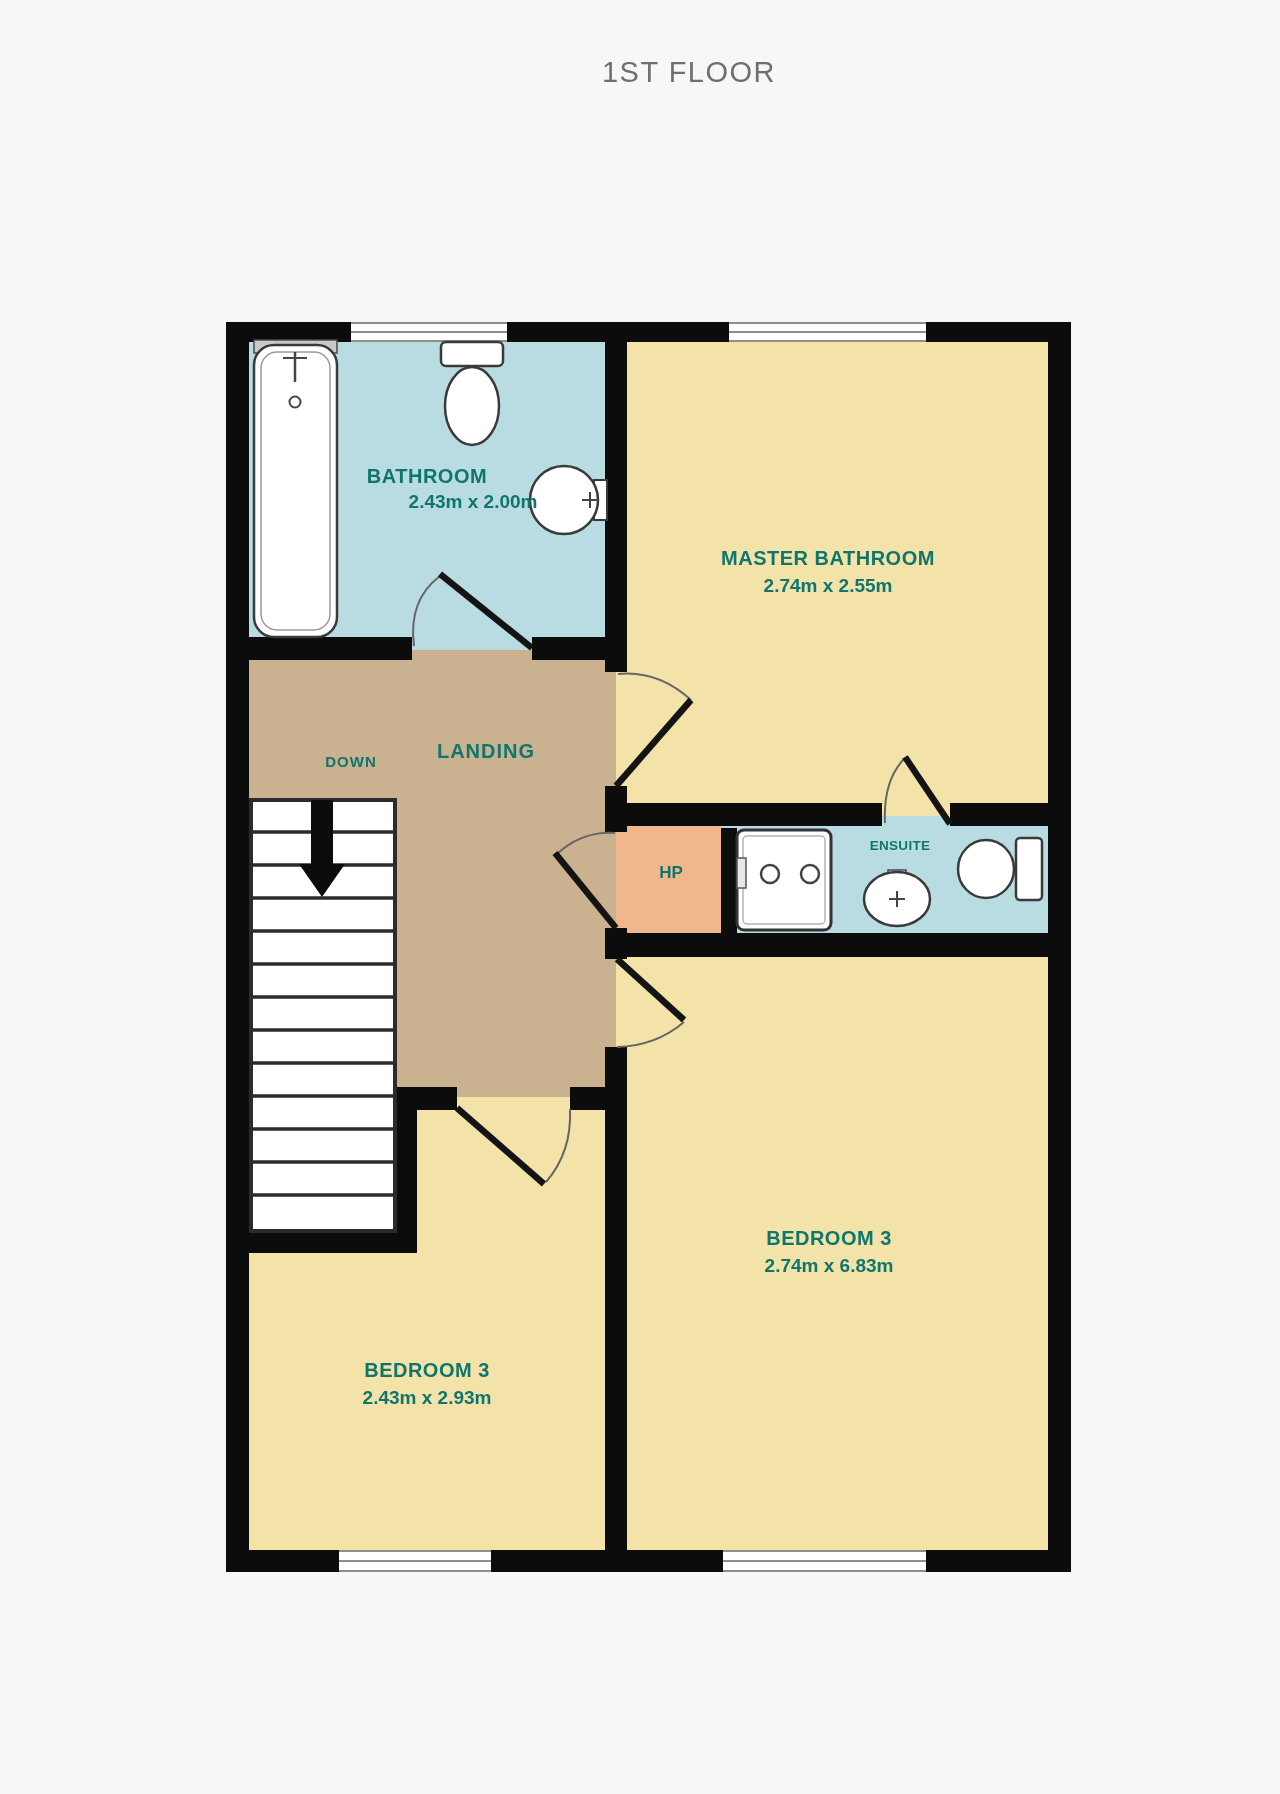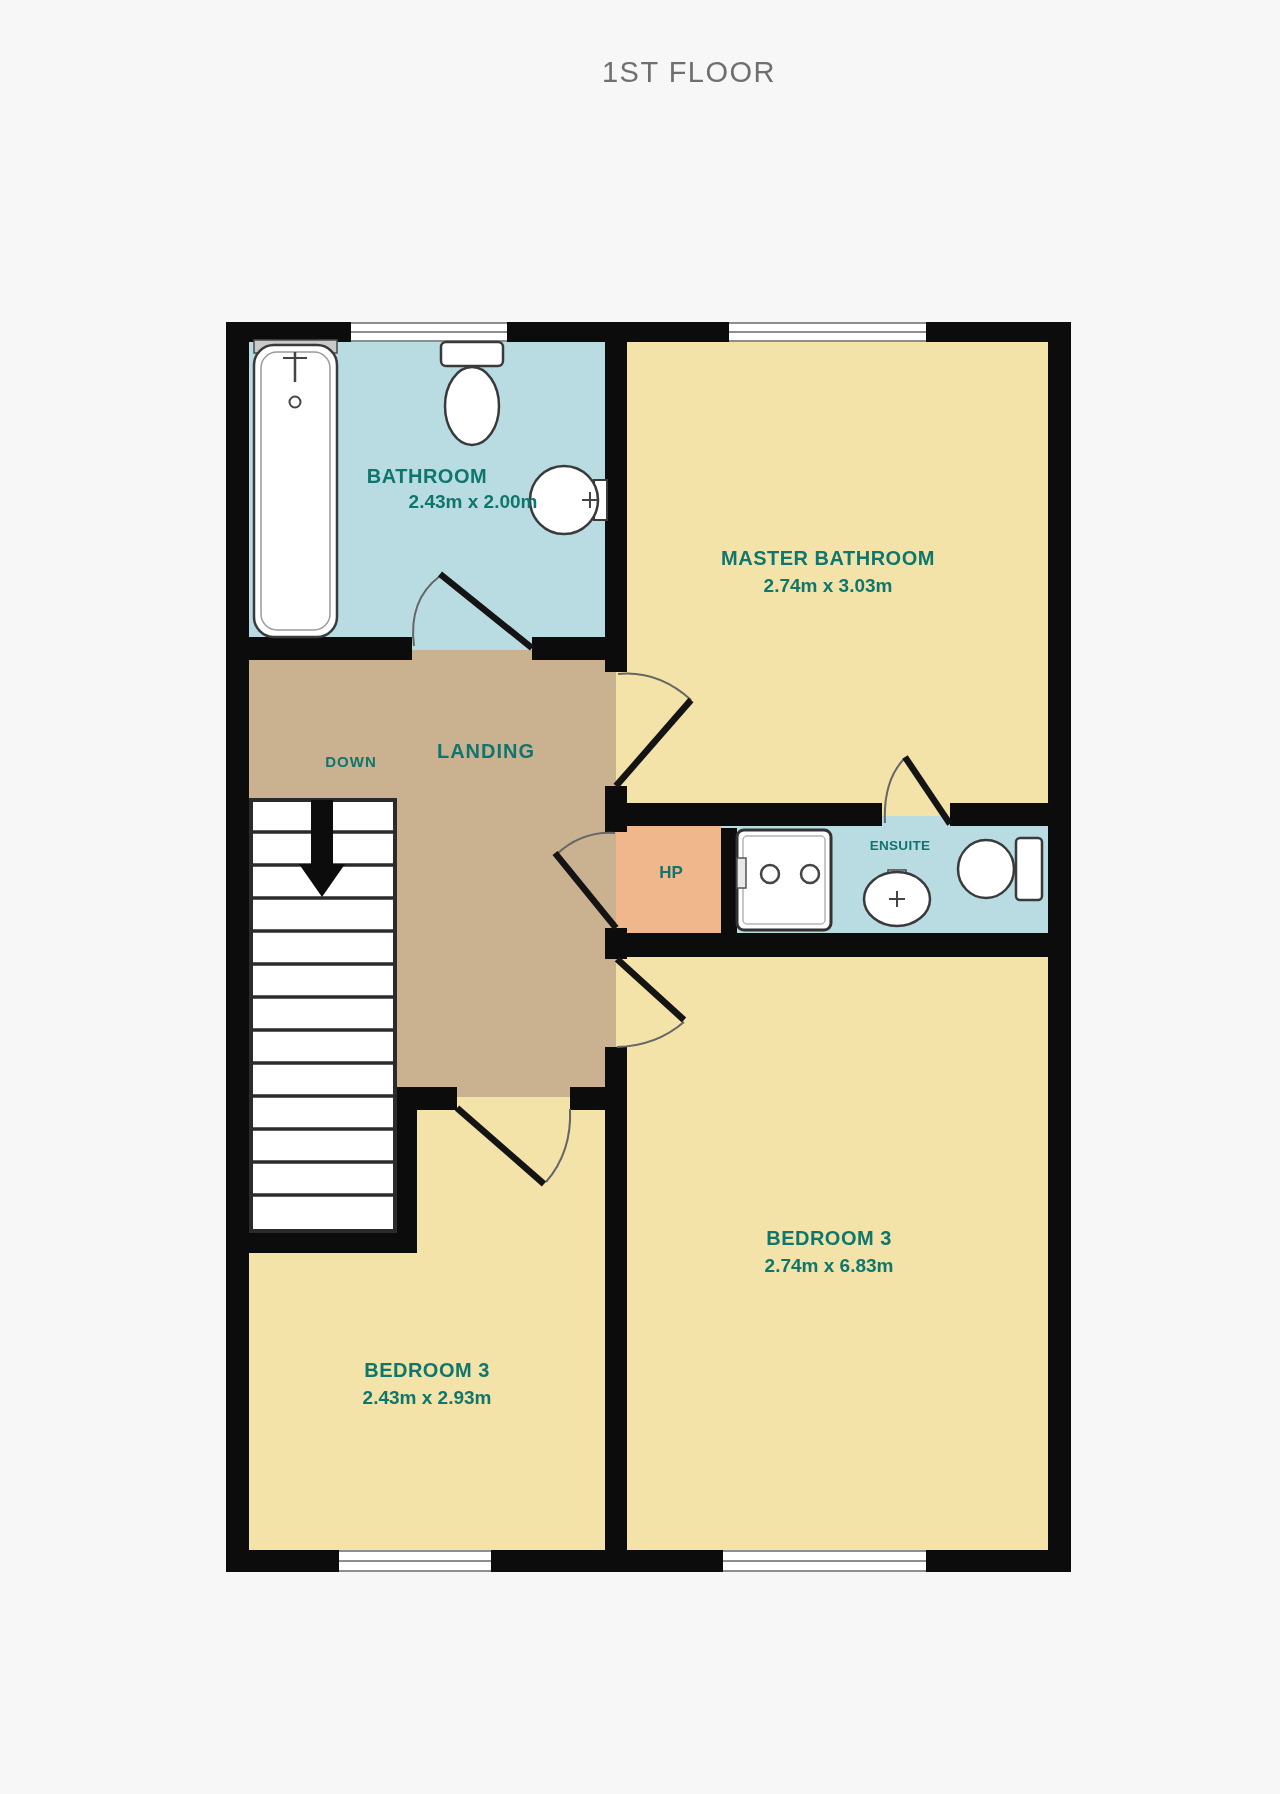--- a/index.html
+++ b/index.html
@@ -185,21 +185,21 @@
         <path d="M881,823 Q879,781 900,759" stroke="#666" stroke-width="2"></path>
         <line x1="946" y1="824" x2="901" y2="757" stroke="#141414" stroke-width="6.5"></line>
       </g>
     </g>
   </svg>
 
   <div class="label room-name" style="left:423px;top:466px;">BATHROOM</div>
   <div class="label room-dims" style="left:421px;top:492px;margin-left:48px;">2.43m x 2.00m</div>
 
   <div class="label room-name" style="left:824px;top:548px;">MASTER BATHROOM</div>
-  <div class="label room-dims" style="left:824px;top:576px;">2.74m x 3.03m</div>
+  <div class="label room-dims" style="left:824px;top:576px;">2.74m x 2.55m</div>
 
   <div class="label label-landing" style="left:482px;top:729px;margin-top:12px;">LANDING</div>
   <div class="label label-down" style="left:319px;top:754px;">DOWN</div>
 
   <div class="label label-hp" style="left:667px;top:864px;">HP</div>
   <div class="label label-ensuite" style="left:896px;top:839px;">ENSUITE</div>
 
   <div class="label room-name" style="left:825px;top:1228px;">BEDROOM 3</div>
   <div class="label room-dims" style="left:825px;top:1256px;">2.74m x 6.83m</div>
 

